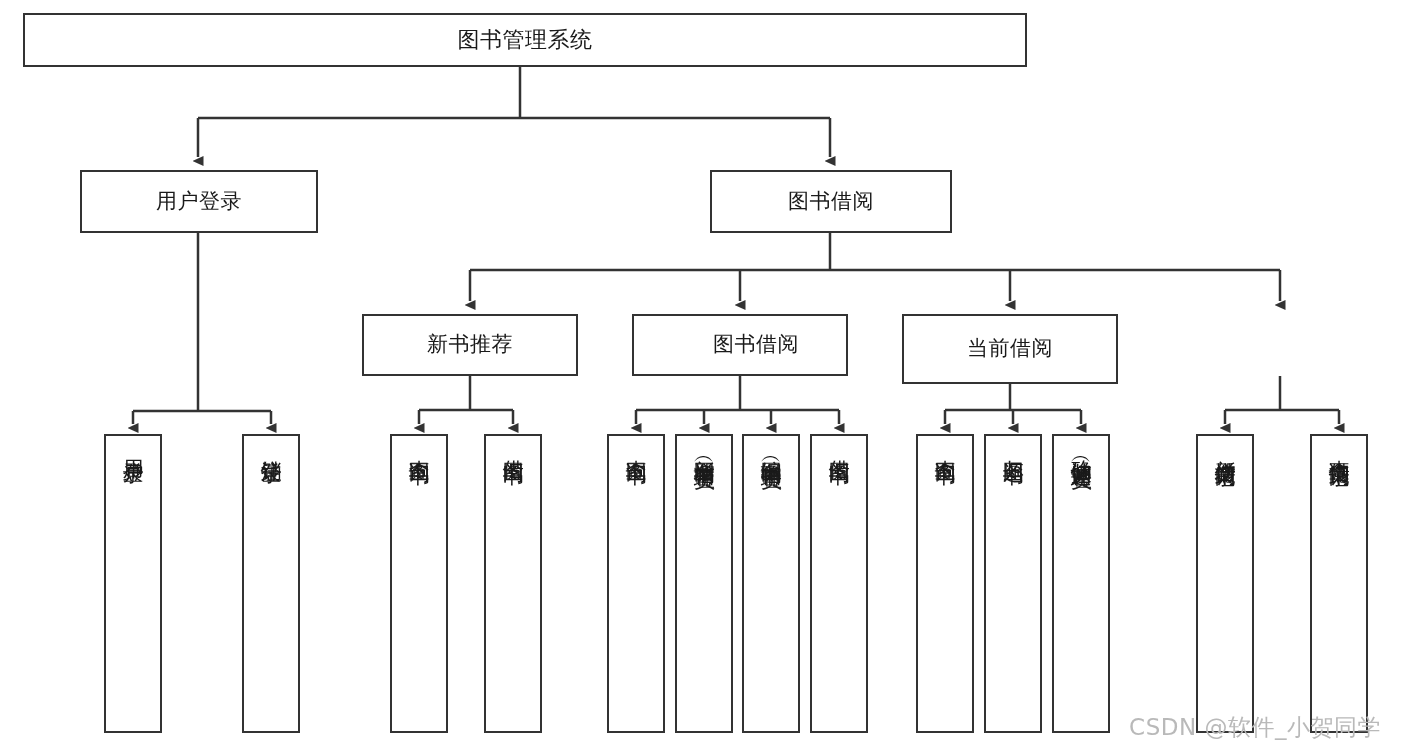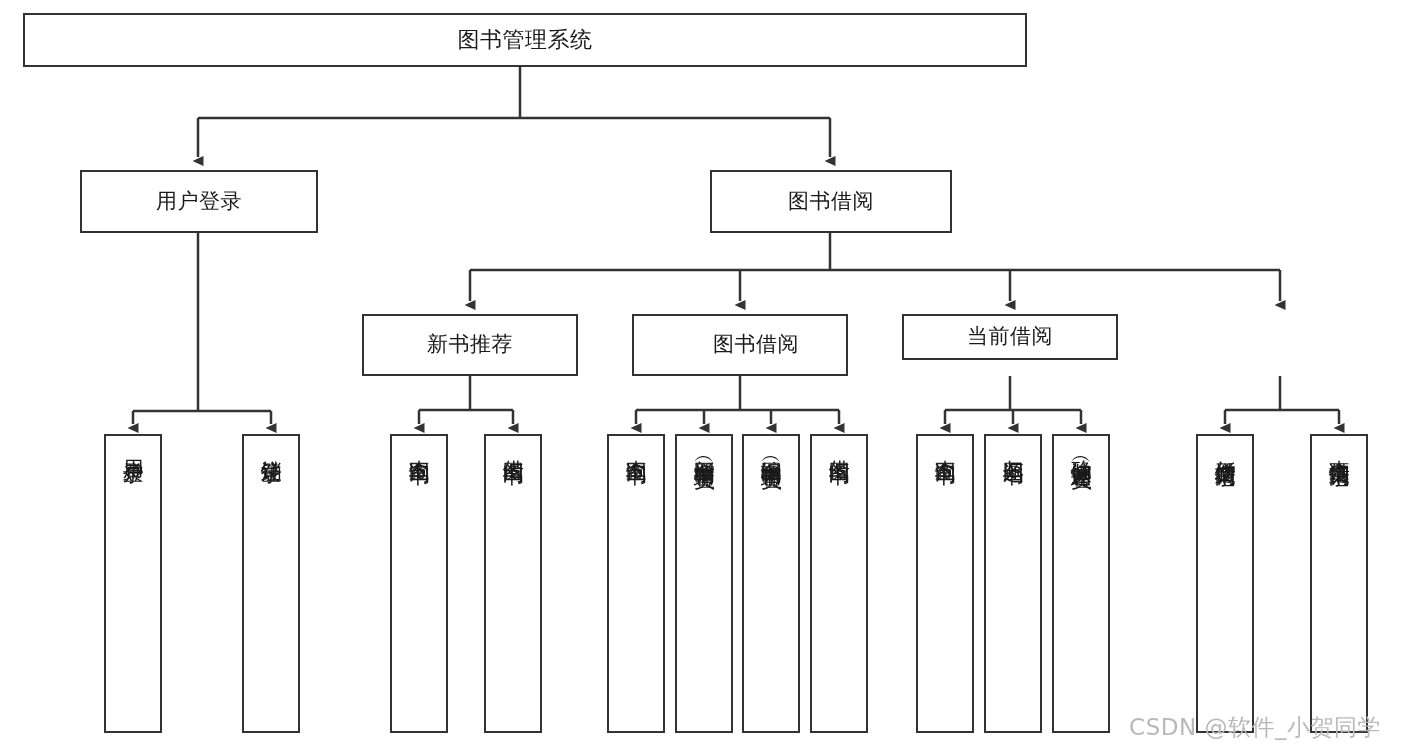--- a/index.html
+++ b/index.html
@@ -141,21 +141,21 @@
   <div class="node h" style="left:710px; top:170px; width:242px; height:63px;">
     <span class="lbl">图书借阅</span>
   </div>
 
   <div class="node h" style="left:362px; top:314px; width:216px; height:62px;">
     <span class="lbl">新书推荐</span>
   </div>
   <div class="node h" style="left:632px; top:314px; width:216px; height:62px;padding-left:32px;">
     <span class="lbl">图书借阅</span>
   </div>
-  <div class="node h" style="left:902px; top:314px; width:216px; height:46px;">
+  <div class="node h" style="left:902px; top:314px; width:216px; height:70px;">
     <span class="lbl">当前借阅</span>
   </div>
 
   <div class="node v" style="left:104px; top:434px; width:58px; height:299px;">
     <span class="lbl">用户登录</span>
   </div>
   <div class="node v" style="left:242px; top:434px; width:58px; height:299px;">
     <span class="lbl">注销登录</span>
   </div>
 

